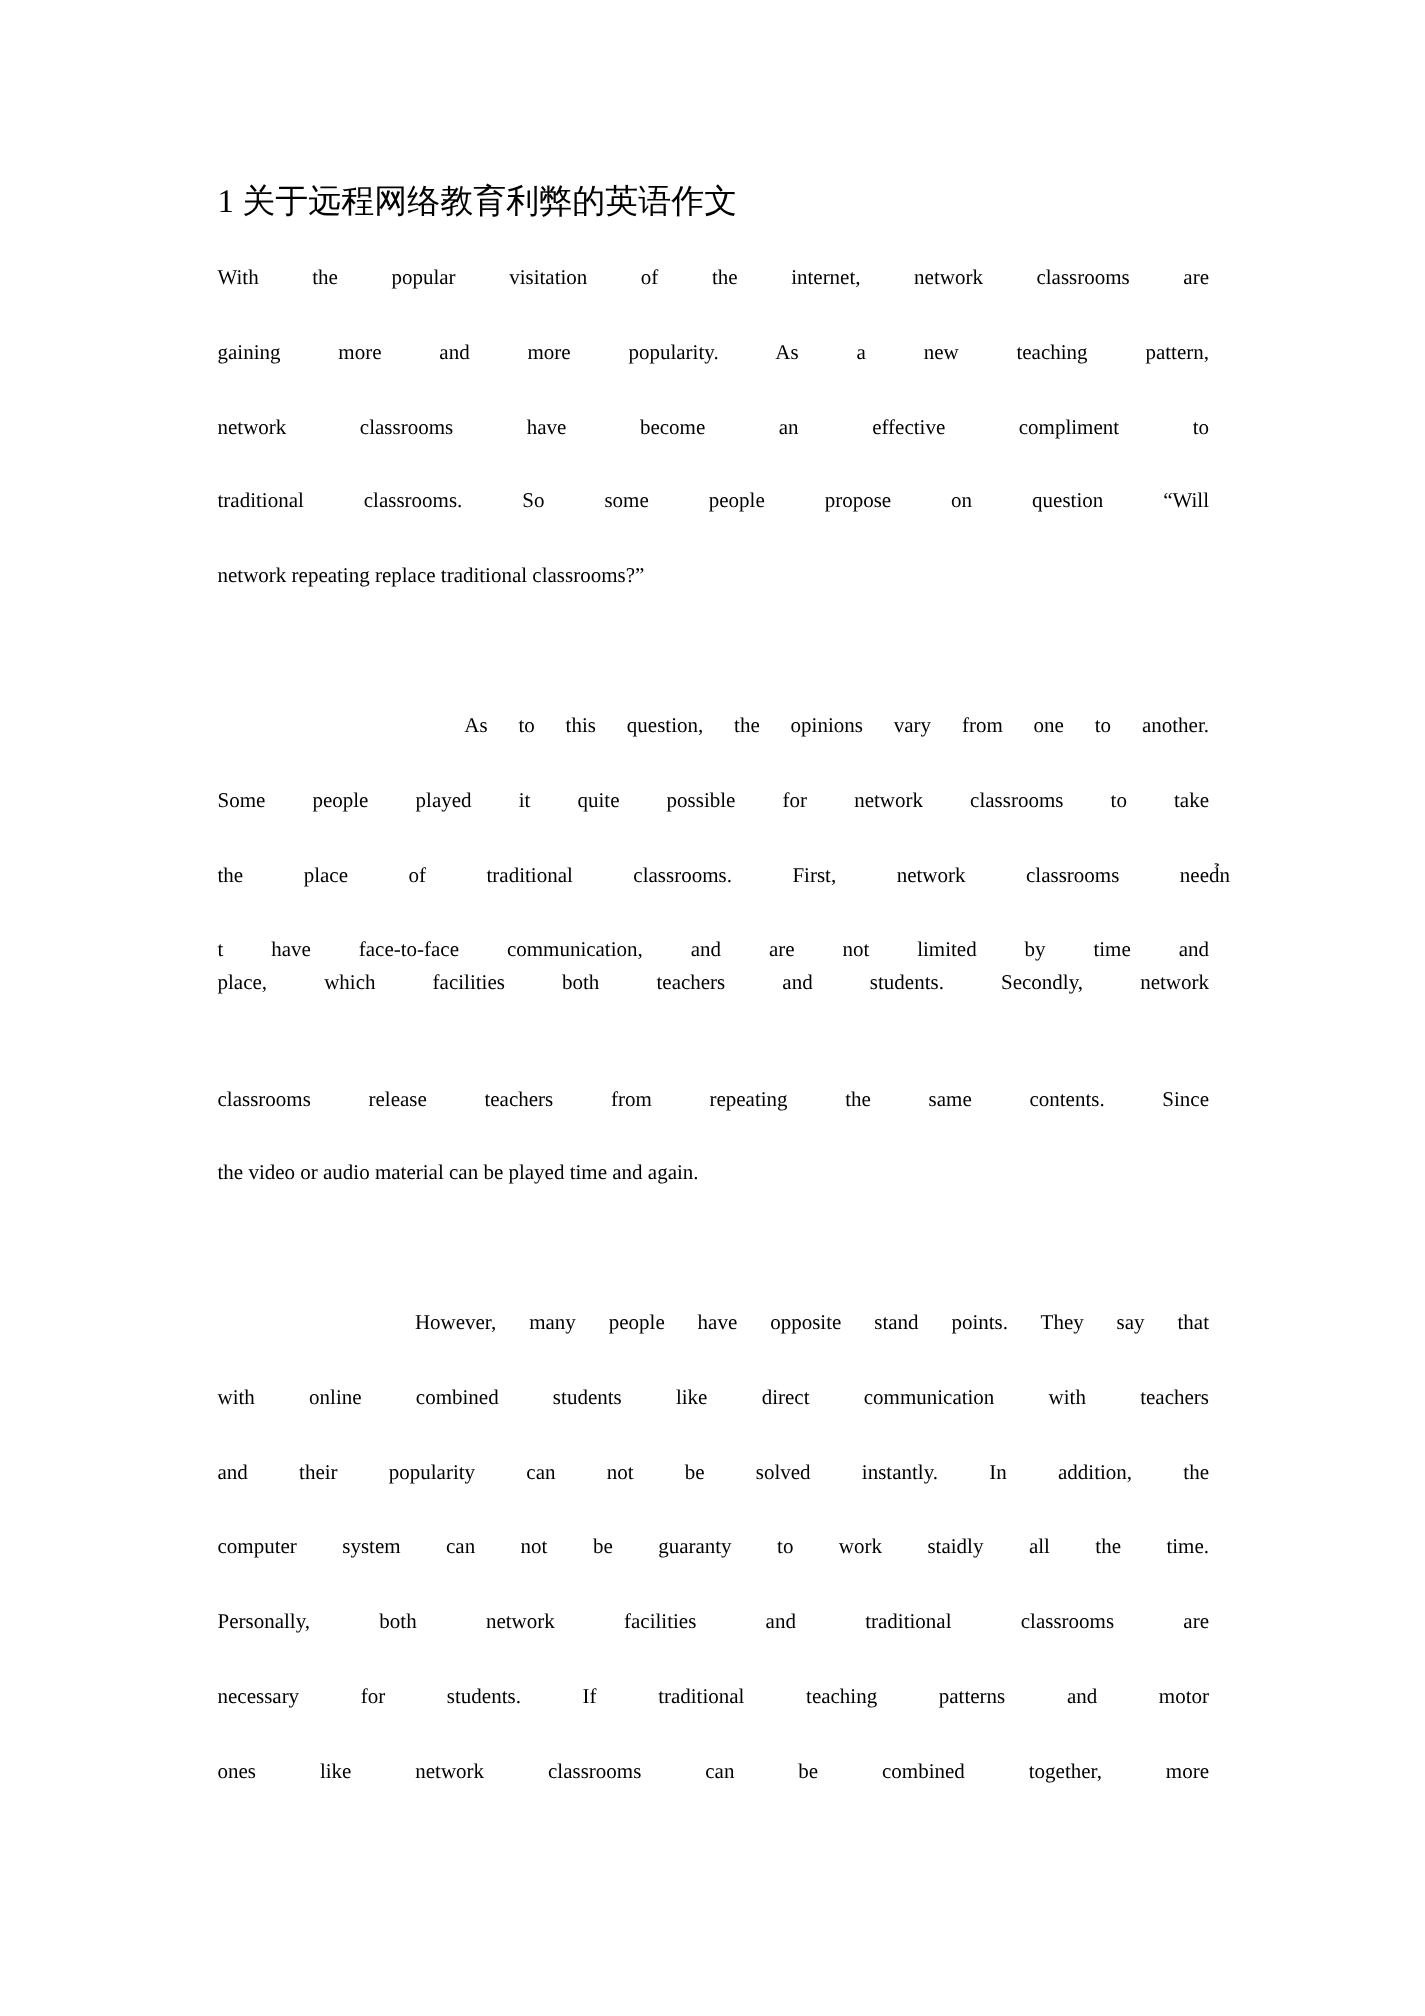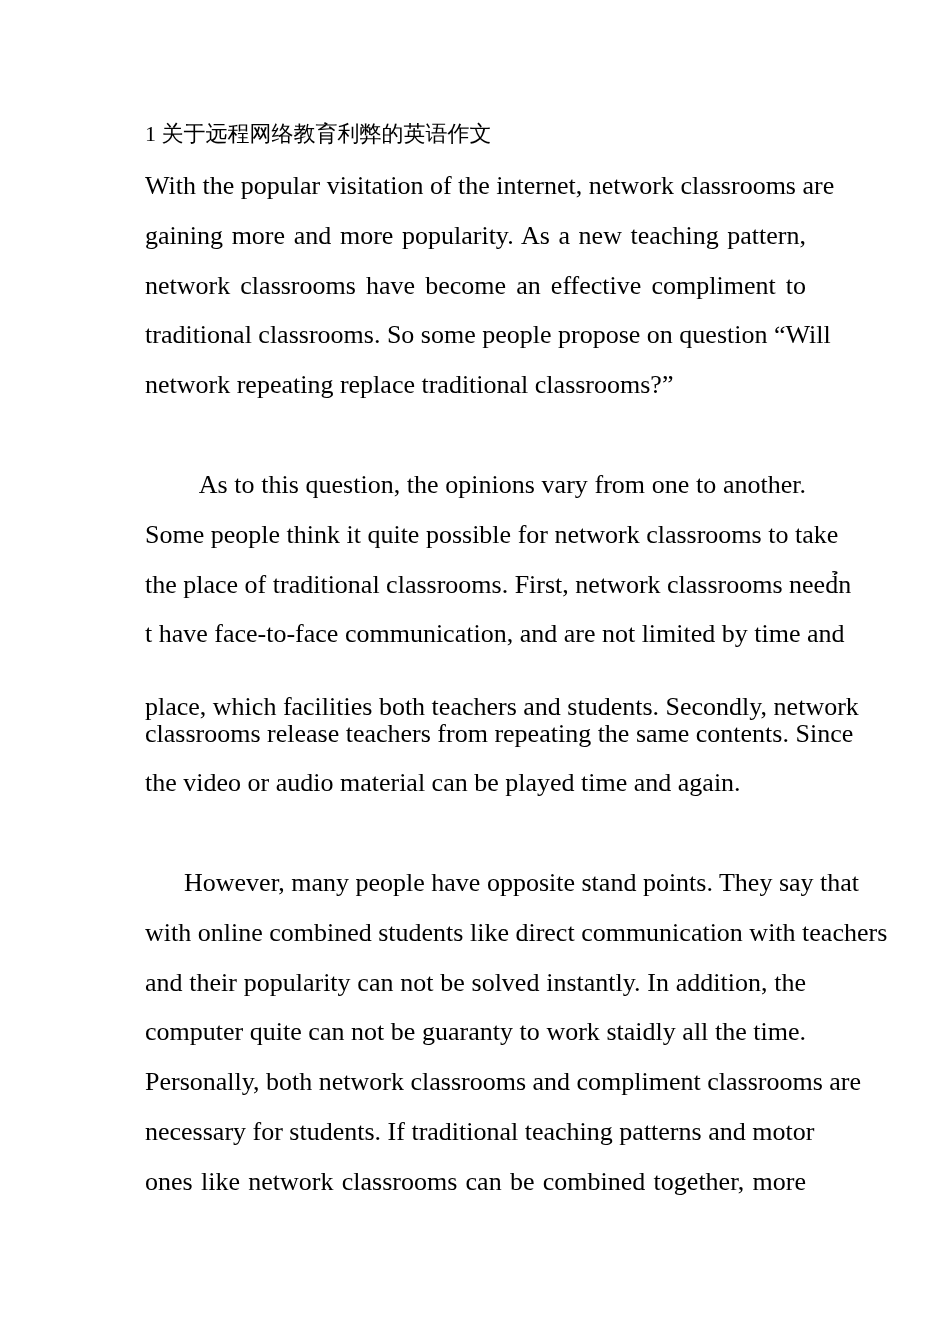--- a/index.html
+++ b/index.html
@@ -28,21 +28,21 @@
       left: 145px;
       top: 119px;
       font-size: 22px;
       line-height: 30px;
       white-space: nowrap;
     }
     .line {
       position: absolute;
       left: 145px;
       width: 661px;
-      font-size: 26px;
+      font-size: 14px;
       line-height: 30px;
       white-space: nowrap;
       text-align: justify;
       text-align-last: justify;
     }
     .line.last {
       text-align-last: left;
     }
     .line.overflow {
       width: 675px;
@@ -58,31 +58,31 @@
   <div>
     <div class="line" style="top:171px">With the popular visitation of the internet, network classrooms are</div>
     <div class="line" style="top:221px">gaining more and more popularity. As a new teaching pattern,</div>
     <div class="line" style="top:271px">network classrooms have become an effective compliment to</div>
     <div class="line" style="top:320px">traditional classrooms. So some people propose on question “Will</div>
     <div class="line last" style="top:370px">network repeating replace traditional classrooms?”</div>
   </div>
 
   <div>
     <div class="line" style="top:470px">&nbsp;&nbsp;&nbsp;&nbsp;&nbsp;&nbsp;&nbsp;&nbsp;As to this question, the opinions vary from one to another.</div>
-    <div class="line" style="top:520px">Some people think it quite possible for network classrooms to take</div>
+    <div class="line" style="top:520px">Some people played it quite possible for network classrooms to take</div>
     <div class="line overflow" style="top:570px">the place of traditional classrooms. First, network classrooms need̉n</div>
     <div class="line" style="top:619px">t have face-to-face communication, and are not limited by time and</div>
-    <div class="line" style="top:692px">place, which facilities both teachers and students. Secondly, network</div>
+    <div class="line" style="top:641px">place, which facilities both teachers and students. Secondly, network</div>
     <div class="line" style="top:719px">classrooms release teachers from repeating the same contents. Since</div>
     <div class="line last" style="top:768px">the video or audio material can be played time and again.</div>
   </div>
 
   <div>
     <div class="line" style="top:868px">&nbsp;&nbsp;&nbsp;&nbsp;&nbsp;&nbsp;However, many people have opposite stand points. They say that</div>
     <div class="line" style="top:918px">with online combined students like direct communication with teachers</div>
     <div class="line" style="top:968px">and their popularity can not be solved instantly. In addition, the</div>
-    <div class="line" style="top:1017px">computer quite can not be guaranty to work staidly all the time.</div>
-    <div class="line" style="top:1067px">Personally, both network classrooms and compliment classrooms are</div>
+    <div class="line" style="top:1017px">computer system can not be guaranty to work staidly all the time.</div>
+    <div class="line" style="top:1067px">Personally, both network facilities and traditional classrooms are</div>
     <div class="line" style="top:1117px">necessary for students. If traditional teaching patterns and motor</div>
     <div class="line" style="top:1167px">ones like network classrooms can be combined together, more</div>
   </div>
 
 </div>
 
 </body></html>

